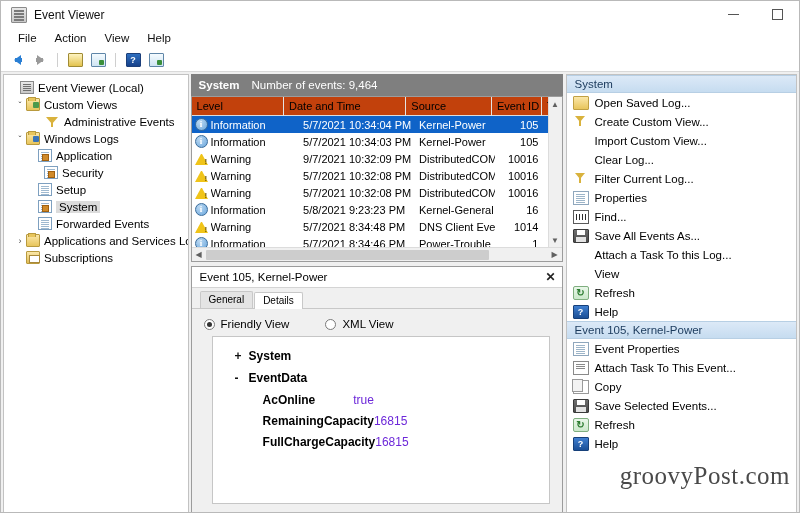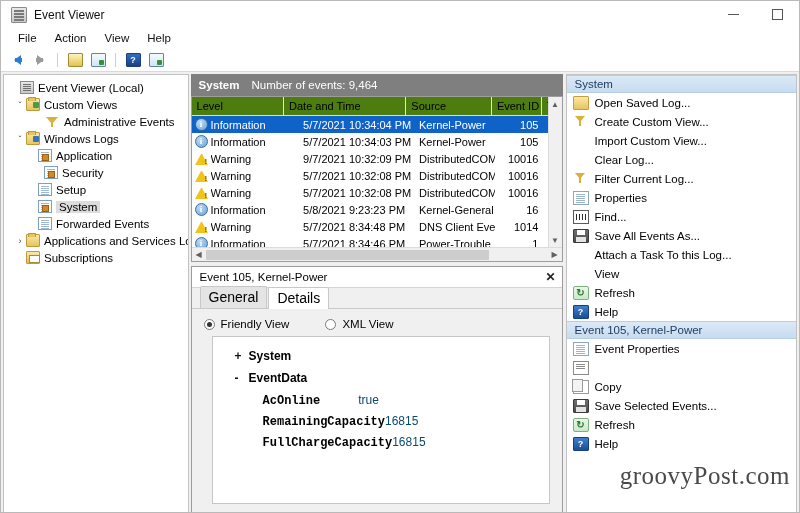--- a/index.html
+++ b/index.html
@@ -199,21 +199,21 @@
   .list-box {
     background: #ffffff;
     border: 1px solid #9c9c9c;
     flex: 0 0 166px;
     display: flex; flex-direction: column;
     overflow: hidden;
     position: relative;
   }
   .col-head {
     display: flex; height: 19px;
-    background: #4d7c0f;
+    background: #c2410c;
     border-bottom: 1px solid #dcdcdc;
     font-size: 11px;
     align-items: center;
   }
   .col-head .ch {
     border-right: 1px solid #e4e4e4;
     height: 19px; line-height: 19px;
     padding-left: 5px; overflow: hidden; white-space: nowrap;
   }
   .c-level { width: 93px; }
@@ -285,21 +285,21 @@
     padding: 0 6px 0 8px; font-size: 11.5px;
   }
   .close-x { font-size: 12px; font-weight: bold; color: #222; line-height: 1; }
   .tabs-row {
     display: flex; align-items: flex-end;
     height: 21px; padding-left: 8px;
     background: #f0f0f0;
     border-bottom: 1px solid #c8c8c8;
   }
   .tab {
-    padding: 2px 8px 3px 8px; font-size: 14px;
+    padding: 2px 8px 3px 8px; font-size: 10px;
     background: #e4e4e4; border: 1px solid #c8c8c8; border-bottom: none;
     margin-right: 1px; border-radius: 2px 2px 0 0;
   }
   .tab.active { background: #ffffff; border-color: #c8c8c8; position: relative; top: 1px; }
   .detail-body {
     flex: 1; background: #f0f0f0;
     padding: 6px 8px 8px 8px;
     display: flex; flex-direction: column;
   }
   .radio-row { display: flex; align-items: center; gap: 36px; padding: 3px 0 6px 4px; }
@@ -316,22 +316,22 @@
   .xml-area {
     flex: 1; background: #ffffff; border: 1px solid #c6c6c6;
     margin-left: 12px; margin-right: 4px;
     padding: 12px 0 0 22px;
     overflow: hidden;
   }
   .node-row { display: flex; align-items: baseline; height: 22px; font-size: 12px; }
   .node-sign { width: 14px; font-weight: bold; color: #111; }
   .node-name { font-weight: bold; }
   .kv-row { display: flex; align-items: baseline; height: 21px; font-size: 12px; padding-left: 28px; }
-  .kv-key { font-weight: bold; font-family: Liberation Mono, monospace; }
-  .kv-val { color: #0c4a6e; }
+  .kv-key { font-weight: bold; }
+  .kv-val { color: #6d28d9; }
   .kv-val.spaced { margin-left: 38px; }
 
   
   .actions-pane {
     width: 232px;
     margin: 2px 2px 2px 3px;
     background: #ffffff;
     border: 1px solid #c2c2c2;
     display: flex; flex-direction: column;
     position: relative;
@@ -723,20 +723,21 @@
       </div>
 
       <div class="group-band">Event 105, Kernel-Power</div>
 
       <div class="act-row">
         <span class="act-ico ai-props"></span>
         <span class="act-txt">Event Properties</span>
       </div>
       <div class="act-row">
         <span class="act-ico ai-task"></span>
+        <span class="act-txt">Attach Task To This Event...</span>
       </div>
       <div class="act-row">
         <span class="act-ico ai-copy"></span>
         <span class="act-txt">Copy</span>
       </div>
       <div class="act-row">
         <span class="act-ico ai-save"></span>
         <span class="act-txt">Save Selected Events...</span>
       </div>
       <div class="act-row">

